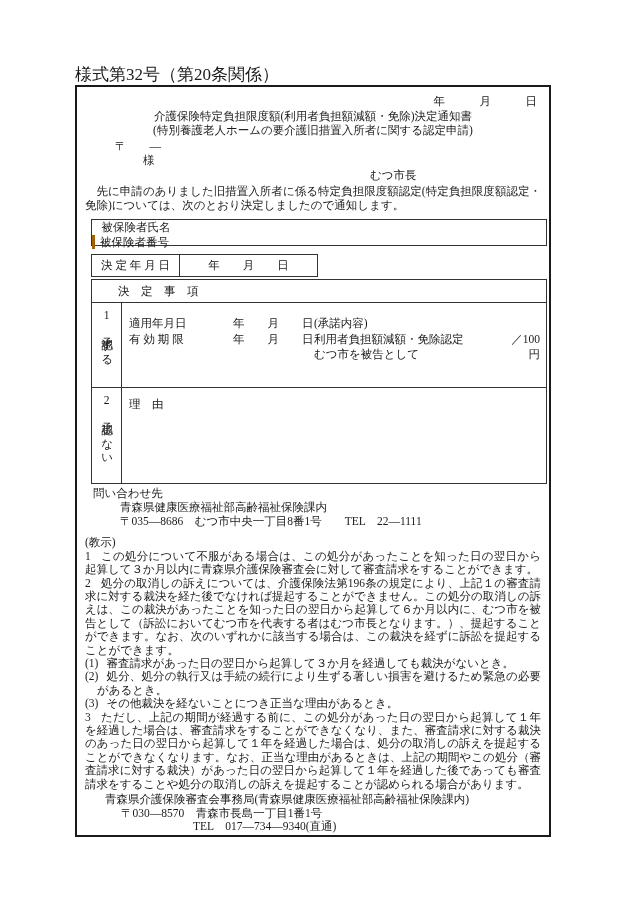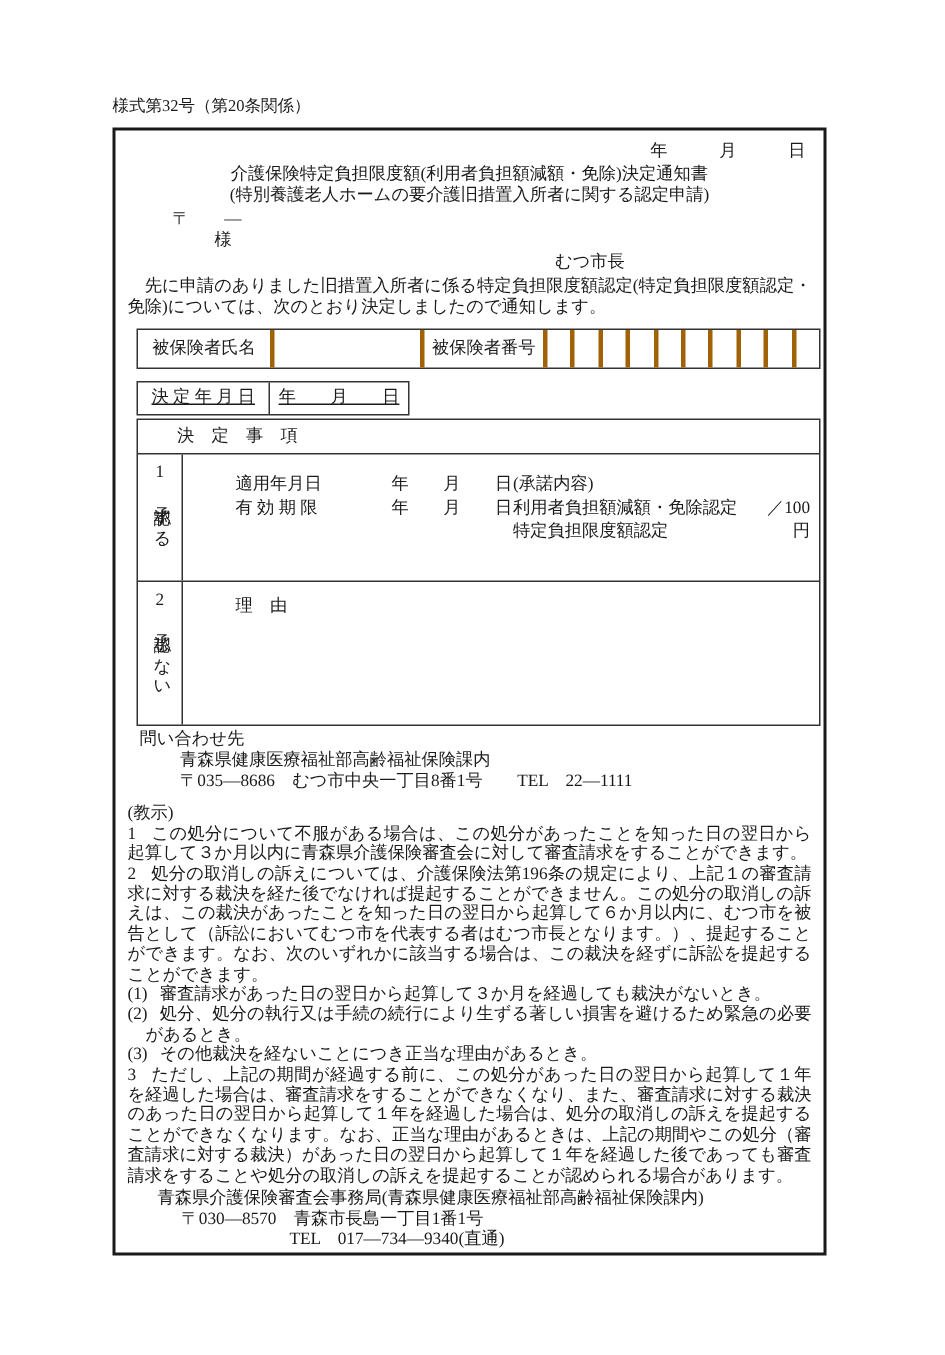--- a/index.html
+++ b/index.html
@@ -1,55 +1,55 @@
 <!DOCTYPE html>
 <html lang="ja"><head>
 <meta charset="utf-8">
 <style>
   html,body{margin:0;padding:0;background:#ffffff;}
   .sheet{
     position:relative;width:630px;height:903px;background:#ffffff;
     font-family:"Liberation Serif","DejaVu Serif",serif;
     color:#1a1a1a;font-size:11.5px;overflow:hidden;
   }
-  .style-no{position:absolute;left:75px;top:63px;font-size:11px;}
+  .style-no{position:absolute;left:75px;top:63px;font-size:17px;}
   .form-box{
     position:absolute;left:75px;top:85px;width:472px;height:748px;
     border:2px solid #1a1a1a;overflow:hidden;line-height:14.5px;box-sizing:content-box;
   }
   .date-line{margin-top:7px;text-align:right;padding-right:12px;}
   .title,.subtitle{text-align:center;}
   .postal{margin-left:38px;margin-top:1px;}
   .sama{margin-left:66px;}
   .mayor{margin-left:293px;}
   .intro{margin:3px 8px 0 8px;text-indent:1em;text-align:justify;line-height:13.5px;}
 
   
-  .t-insured{display:flex;width:456px;margin:7px 0 0 14px;border:1.5px solid #333;height:27px;box-sizing:border-box;}
+  .t-insured{display:flex;width:456px;margin:7px 0 0 14px;border:1.5px solid #333;height:27px;box-sizing:border-box;flex-direction:column;}
   .t-insured .cell{border-left:3px solid #a16207;display:flex;align-items:center;justify-content:center;box-sizing:border-box;}
   .t-insured .cell:first-child{border-left:none;}
   .w-name{width:88px;}
   .w-nameval{width:100px;}
   .w-numlabel{width:82px;}
   .nbox{flex:1;}
 
   
-  .t-date{display:flex;width:182px;margin:8px 0 2px 14px;border:1.5px solid #333;height:23px;box-sizing:border-box;text-decoration:underline;}
+  .t-date{display:flex;width:227px;margin:8px 0 2px 14px;border:1.5px solid #333;height:23px;box-sizing:border-box;}
   .t-date .cell{display:flex;align-items:center;justify-content:center;box-sizing:border-box;}
   .td-label{width:88px;border-right:1px solid #333;}
   .td-value{flex:1;}
 
   
   .t-items{width:456px;margin-left:14px;border:1.5px solid #333;box-sizing:border-box;}
   .ti-header{height:22px;line-height:22px;padding-left:26px;border-bottom:1px solid #333;}
   .ti-row{display:flex;border-bottom:1px solid #333;}
   .ti-row:last-child{border-bottom:none;}
   .ti-num{width:30px;border-right:1px solid #333;box-sizing:border-box;display:flex;flex-direction:column;align-items:center;padding-top:5px;gap:5px;}
   .vert{writing-mode:vertical-rl;letter-spacing:1.5px;line-height:1;}
-  .ti-body{flex:1;box-sizing:border-box;padding:13px 6px 6px 7px;margin-left:28px;}
+  .ti-body{flex:1;box-sizing:border-box;padding:13px 6px 6px 7px;}
   .r1 .ti-body{min-height:84px;}
   .r2 .ti-body{min-height:95px;padding-top:9px;}
   .line{display:flex;line-height:15.5px;}
   .lab{display:inline-block;width:104px;}
   .dt{display:inline-block;width:81px;}
   .ind{display:inline-block;width:185px;}
   .rt{margin-left:auto;}
 
   
   .contact{margin-top:3px;line-height:13.8px;}
@@ -123,21 +123,21 @@
             <span>(承諾内容)</span>
           </div>
           <div class="line">
             <span class="lab">有 効 期 限</span>
             <span class="dt">年　　月　　日</span>
             <span>利用者負担額減額・免除認定</span>
             <span class="rt">／100</span>
           </div>
           <div class="line">
             <span class="ind"></span>
-            <span>特定負担限度額認定</span>
+            <span>むつ市を被告として</span>
             <span class="rt">円</span>
           </div>
         </div>
       </div>
 
       <div class="ti-row r2">
         <div class="ti-num">
           <span>2</span>
           <span class="vert">承認しない</span>
         </div>

